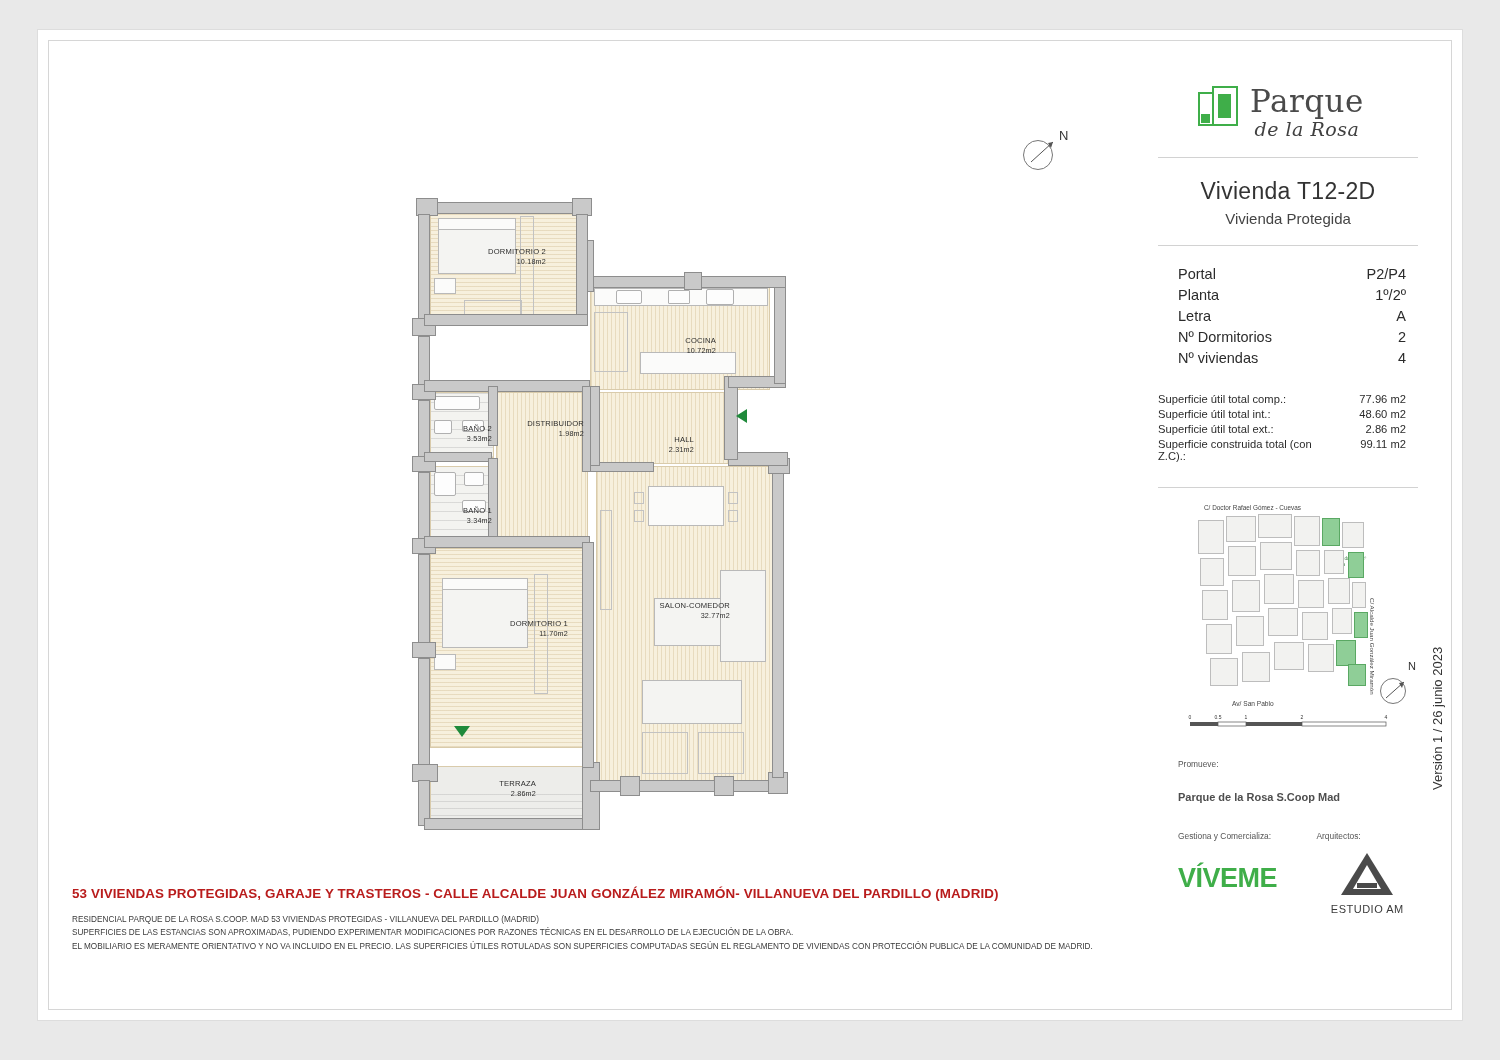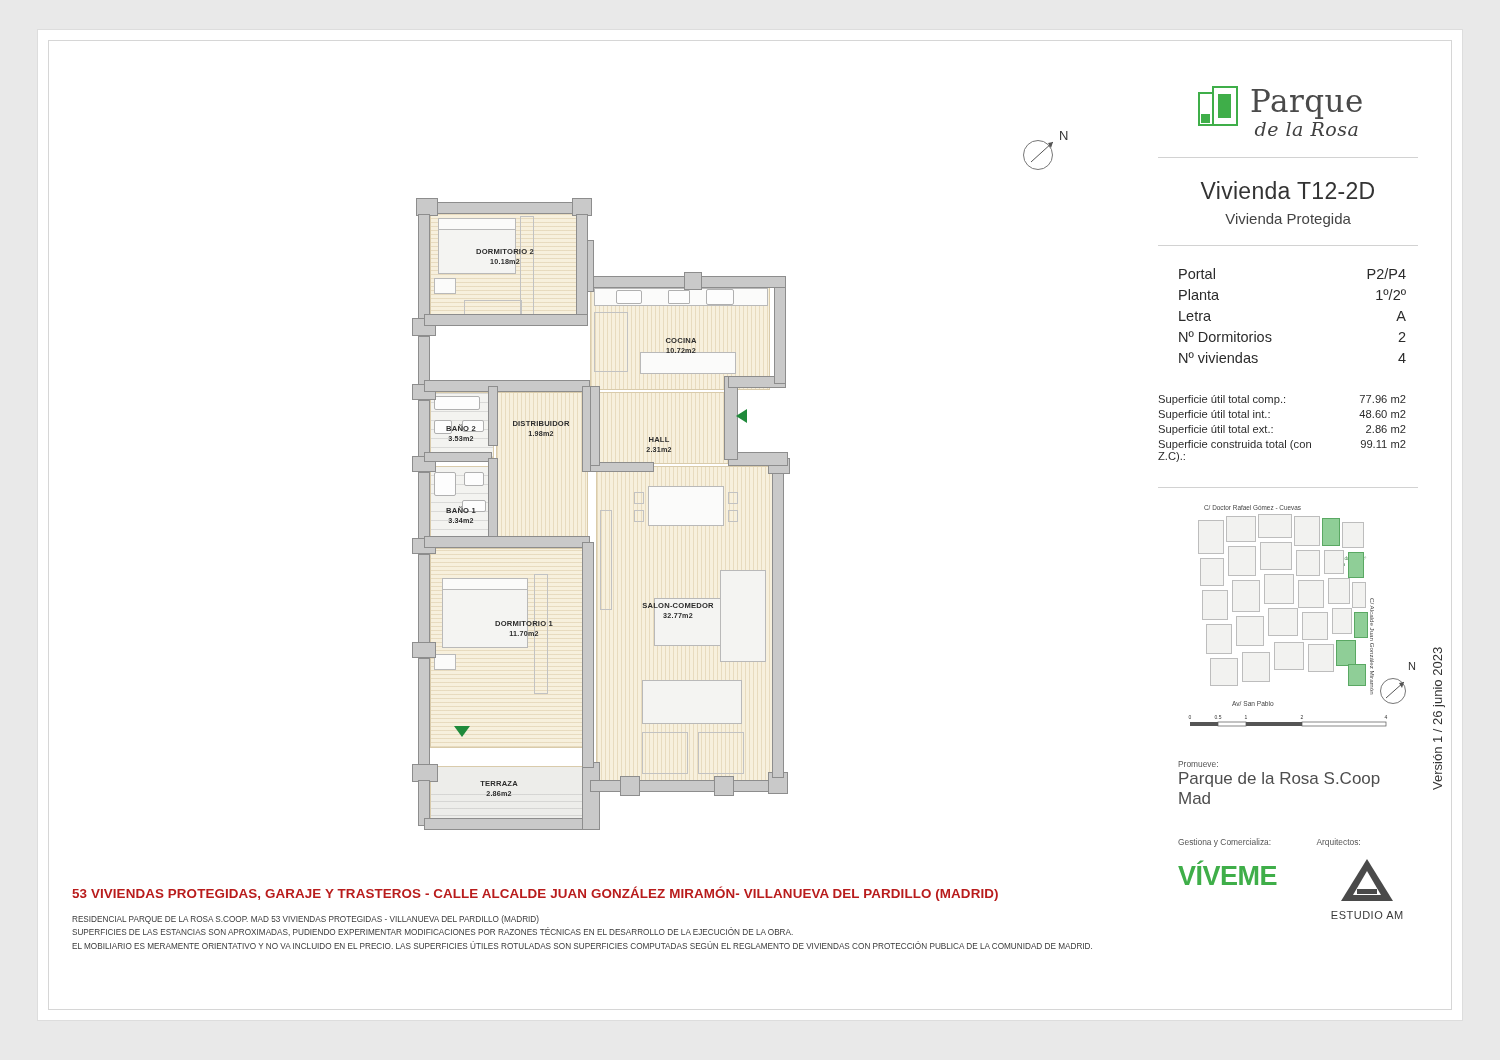--- a/index.html
+++ b/index.html
@@ -81,26 +81,26 @@
   }
   .blk { position:absolute; background:#f2f2f0; border:0.8px solid #bdbdbd; }
   .blk.hl { background:#8fce97; border-color:#5aa863; }
   #site-compass { position:absolute; left:222px; top:182px; width:40px; height:40px; }
   #site-arrow-note { position:absolute; left:174px; top:68px; font-size:4.6px; color:#3a7d43; width:40px; line-height:1.2;}
   #scalebar { position:absolute; left:18px; top:226px; width:226px; height:18px; }
 
   
   #promo-block { padding:26px 0 0 20px; }
   .small-cap { font-size:8.4px; color:#555; }
-  #promo-name { font-size:17px; font-weight:normal; color:#4e4e4e; }
+  #promo-name { font-size:11px; font-weight:bold; color:#4e4e4e; margin-top:22px; }
   #bottom-logos { display:flex; margin-top:28px; }
   #gestiona-col { width:150px; }
   #arq-col { width:110px; }
   #viveme {
-    font-size:27px; font-weight:bold; color:#3fae49; letter-spacing:-0.5px; margin-top:14px;
+    font-size:27px; font-weight:bold; color:#3fae49; letter-spacing:-0.5px; margin-top:22px;
   }
   #estudio-wrap { margin-top:10px; text-align:center; }
   #estudio-mark {
     width:56px; height:48px; margin:0 auto; position:relative;
   }
   #estudio-name { font-size:11px; color:#3a3a3a; margin-top:4px; letter-spacing:0.5px; }
 
   
   #version-text {
     position:absolute; left:1392px; top:760px;
@@ -143,24 +143,23 @@
       repeating-linear-gradient(90deg, rgba(170,170,170,0.35) 0px, rgba(170,170,170,0.35) 0.5px, rgba(0,0,0,0) 0.5px, rgba(0,0,0,0) 9px),
       #f3f3f0;
   }
   .room.terr {
     background:
       repeating-linear-gradient(0deg, rgba(160,160,160,0.3) 0px, rgba(160,160,160,0.3) 0.5px, rgba(0,0,0,0) 0.5px, rgba(0,0,0,0) 7px),
       repeating-linear-gradient(90deg, rgba(160,160,160,0.3) 0px, rgba(160,160,160,0.3) 0.5px, rgba(0,0,0,0) 0.5px, rgba(0,0,0,0) 7px),
       #ededea;
   }
   .rlabel {
-    position:absolute; text-align:center; color:#2c2c2c;
+    position:absolute; text-align:right; color:#2c2c2c;
     font-size:7.6px; line-height:1.45; letter-spacing:0.2px;
     pointer-events:none;
-    font-weight:bold;
   }
   .rlabel .nm { display:block; }
   .rlabel .ar { display:block; font-size:7.2px; }
   .furn { position:absolute; border:0.6px solid #b9b9b9; background:#fbfbfa; }
   .furn.soft { background:#f4f4f2; }
   .furn.line { background:none; border:0.6px solid #c2c2c2; }
   .fix { position:absolute; border:0.6px solid #b0b0b0; background:#fdfdfd; border-radius:2px; }
   .arrow-g {
     position:absolute; width:0; height:0;
   }

